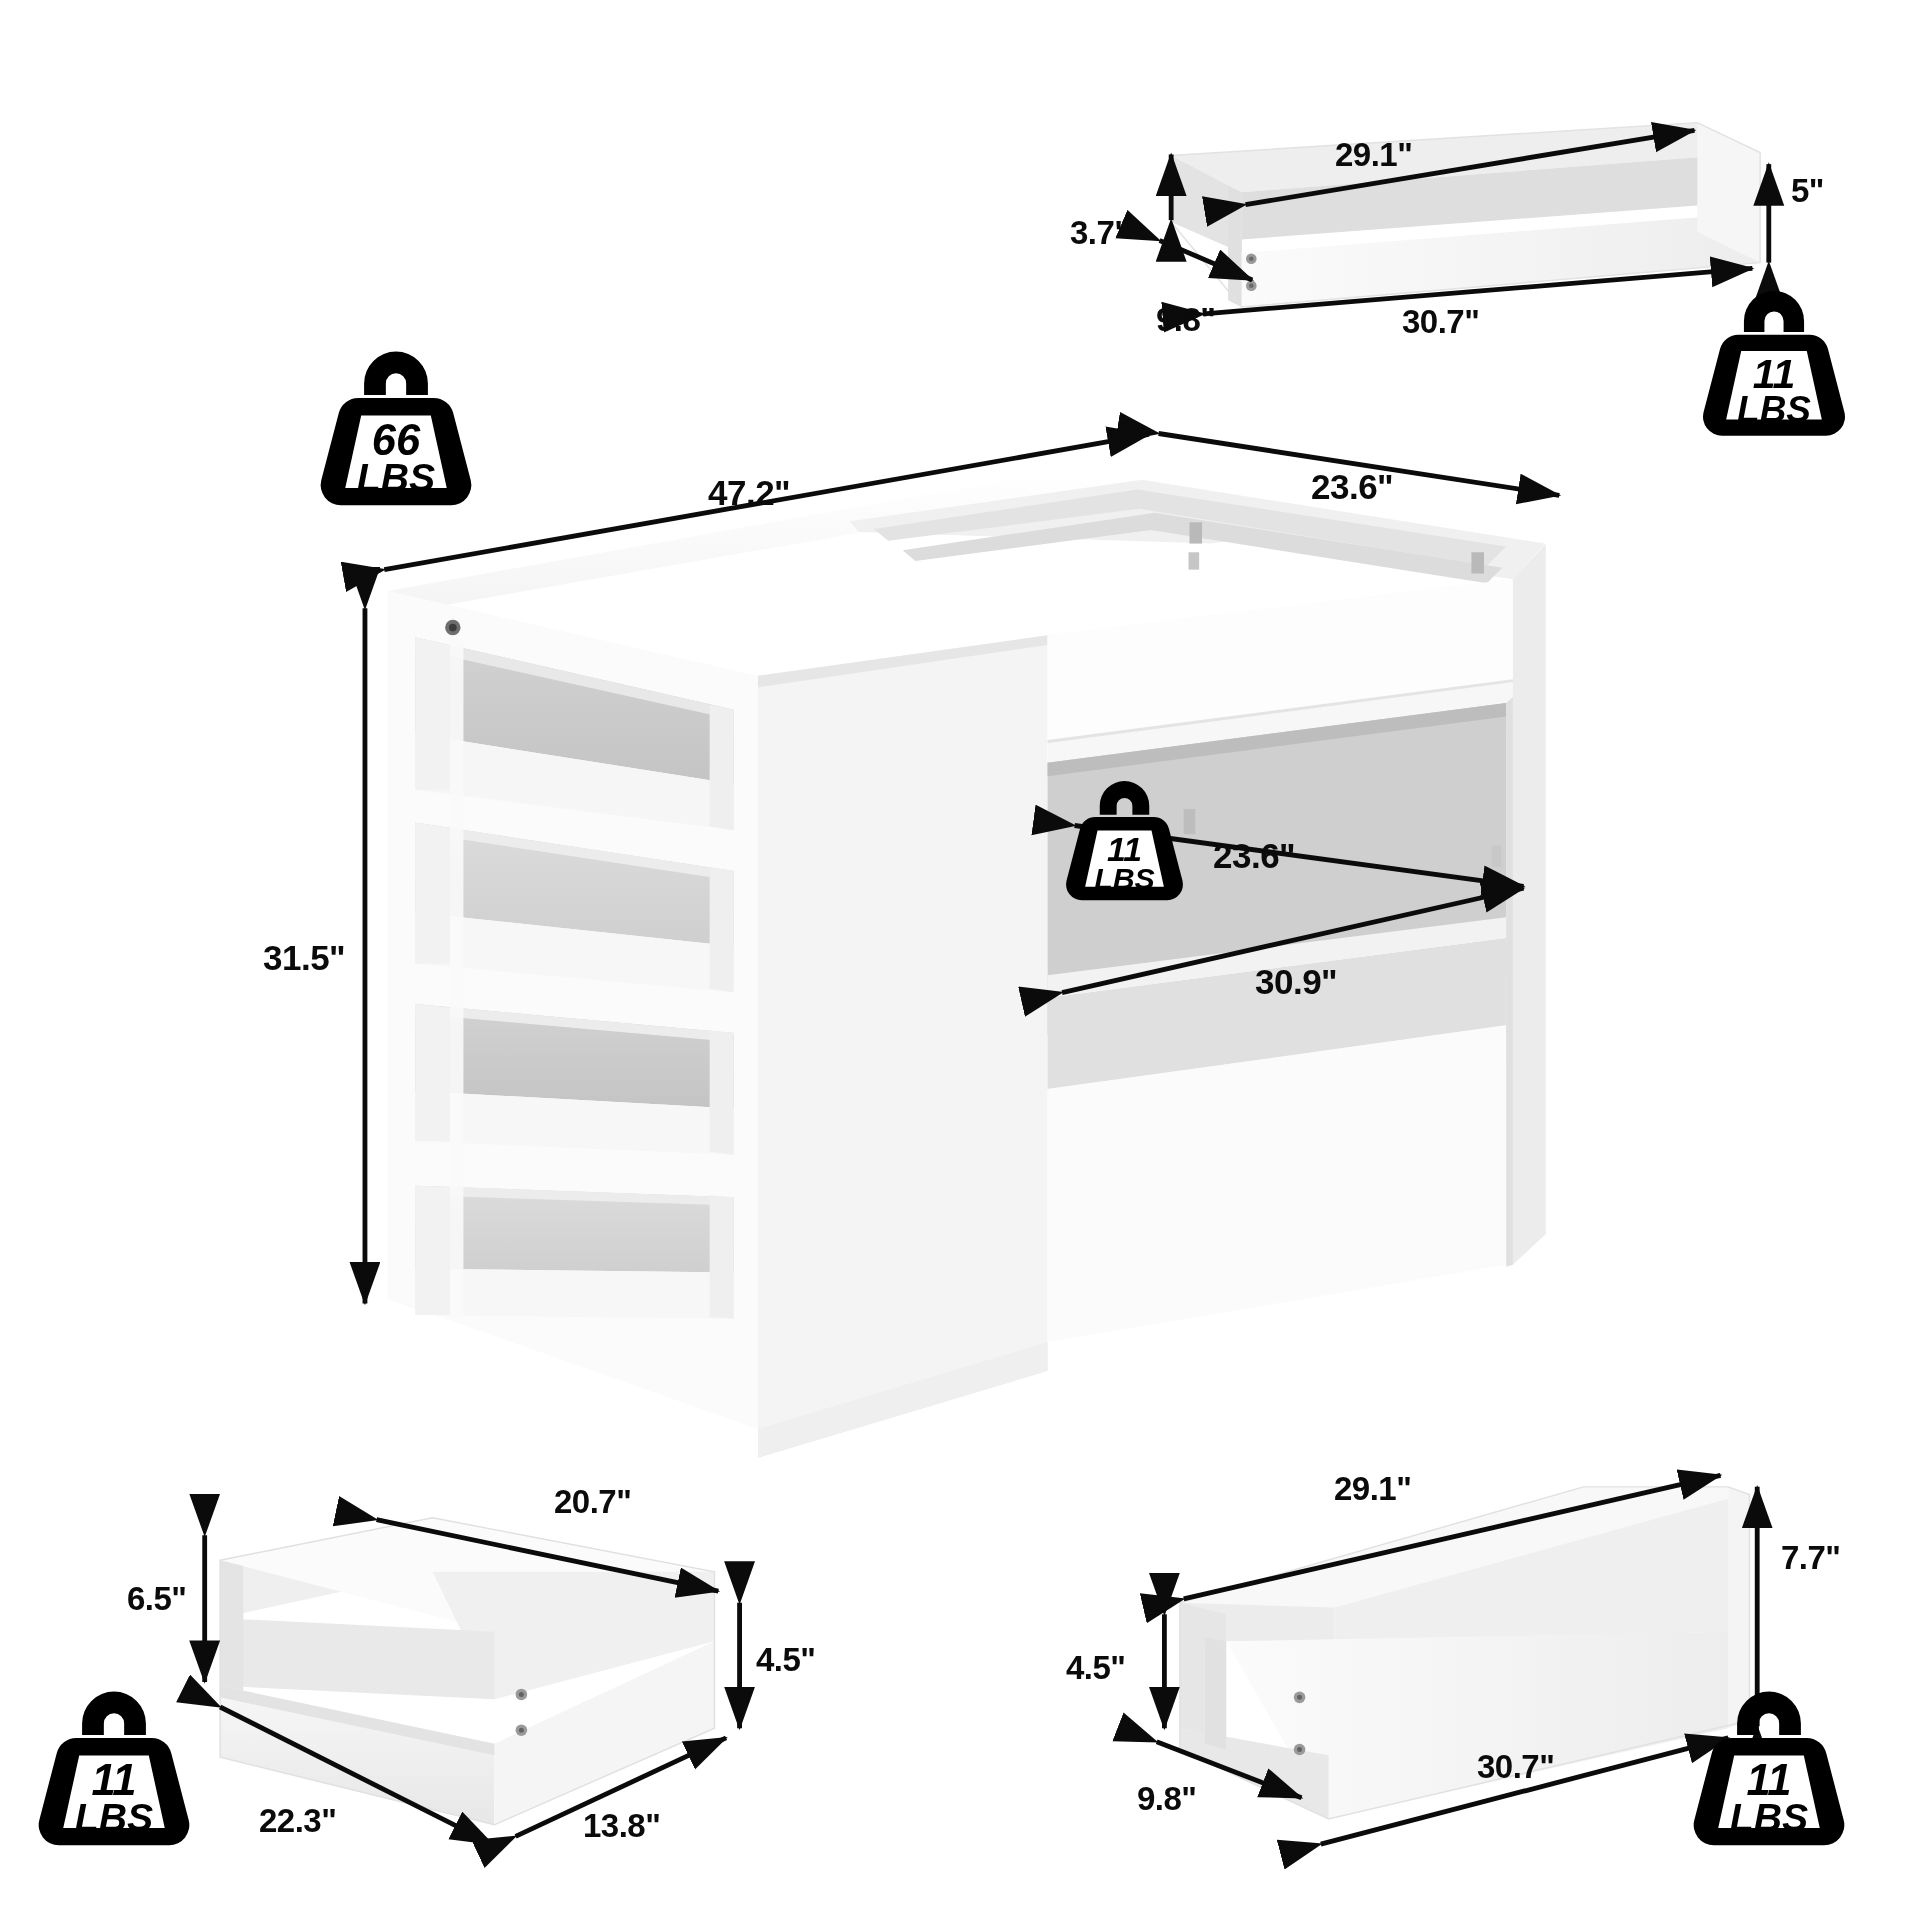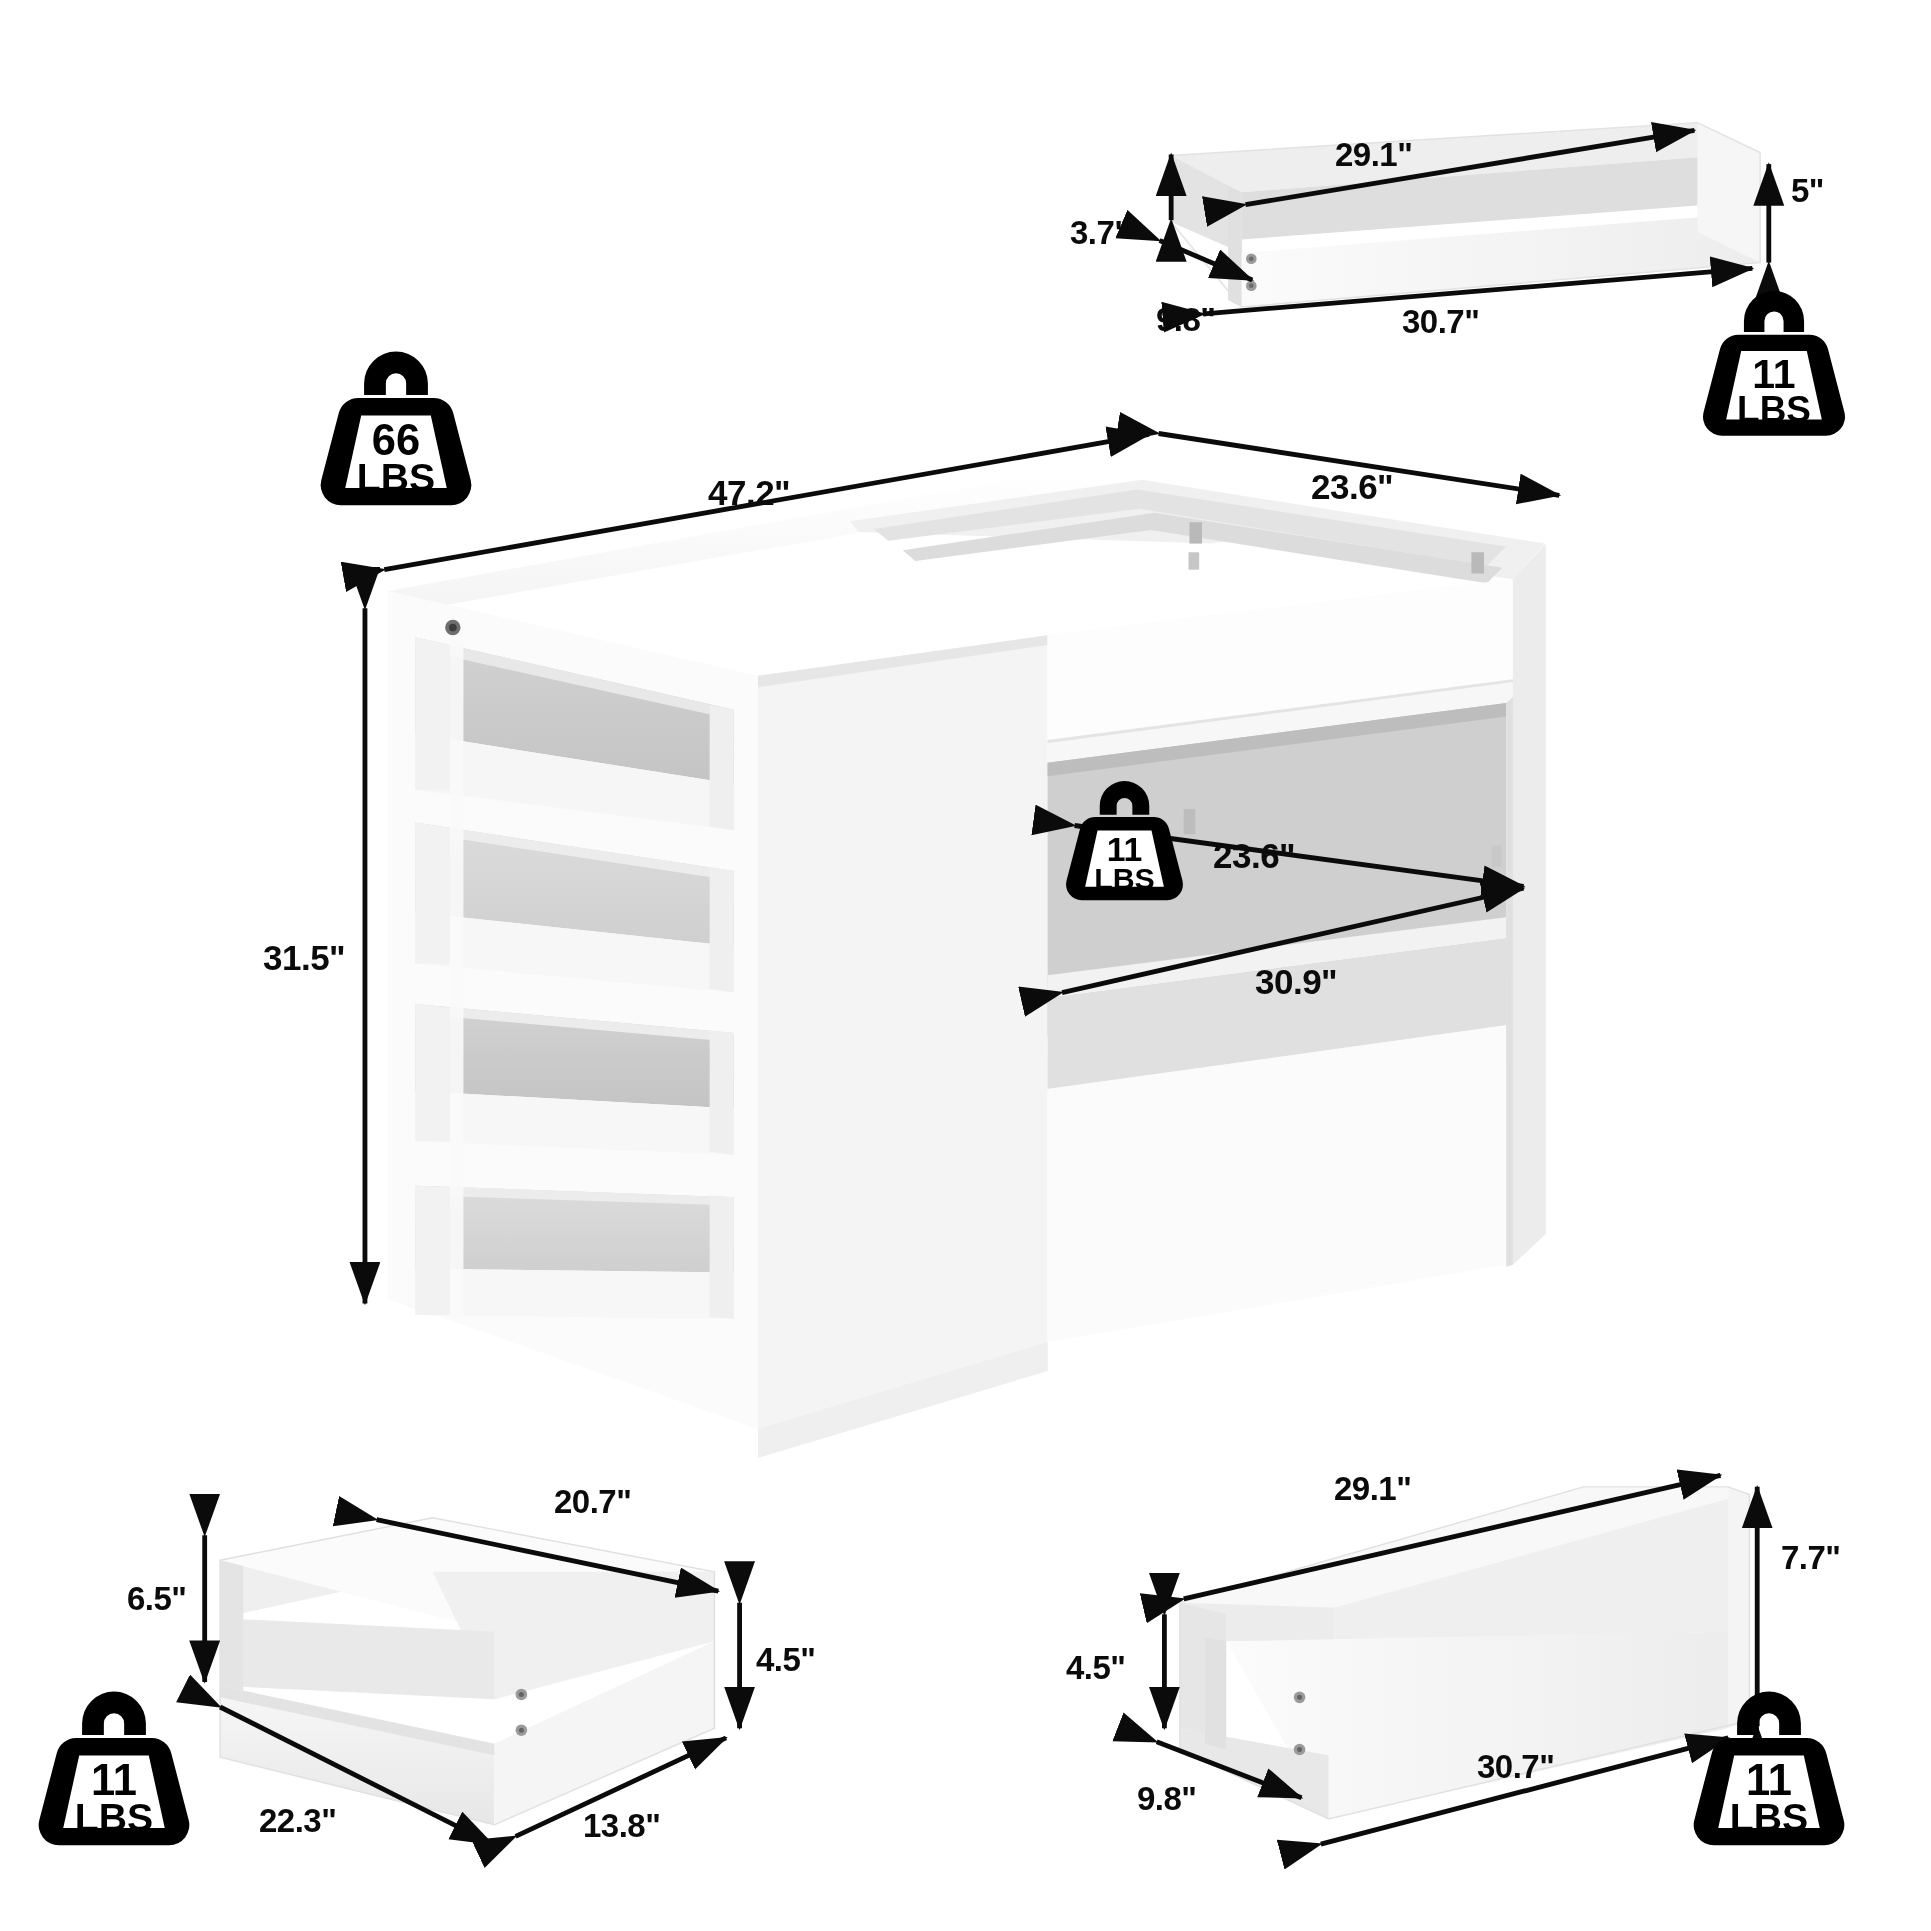--- a/index.html
+++ b/index.html
@@ -1,21 +1,21 @@
 <!DOCTYPE html>
 <html><head>
 <meta charset="utf-8">
 <style>
   html,body{margin:0;padding:0;background:#ffffff;}
   body{width:1931px;height:1931px;position:relative;overflow:hidden;
        font-family:"Liberation Sans","DejaVu Sans",sans-serif;}
   .stage{position:absolute;inset:0;width:1931px;height:1931px;}
   .dimlabel{position:absolute;font-weight:bold;color:#0b0b0b;white-space:nowrap;
             font-size:33px;letter-spacing:-0.5px;}
-  .weight{position:absolute;}
+  .weight{position:absolute;font-style:italic;}
   .weight svg{display:block;}
   svg.art{position:absolute;left:0;top:0;width:1931px;height:1931px;overflow:visible;}
   .lbl-big{font-size:35px;}
 </style>
 </head>
 <body>
 
 <div class="stage">
 
   <svg class="art" viewBox="0 0 2000 2000">

